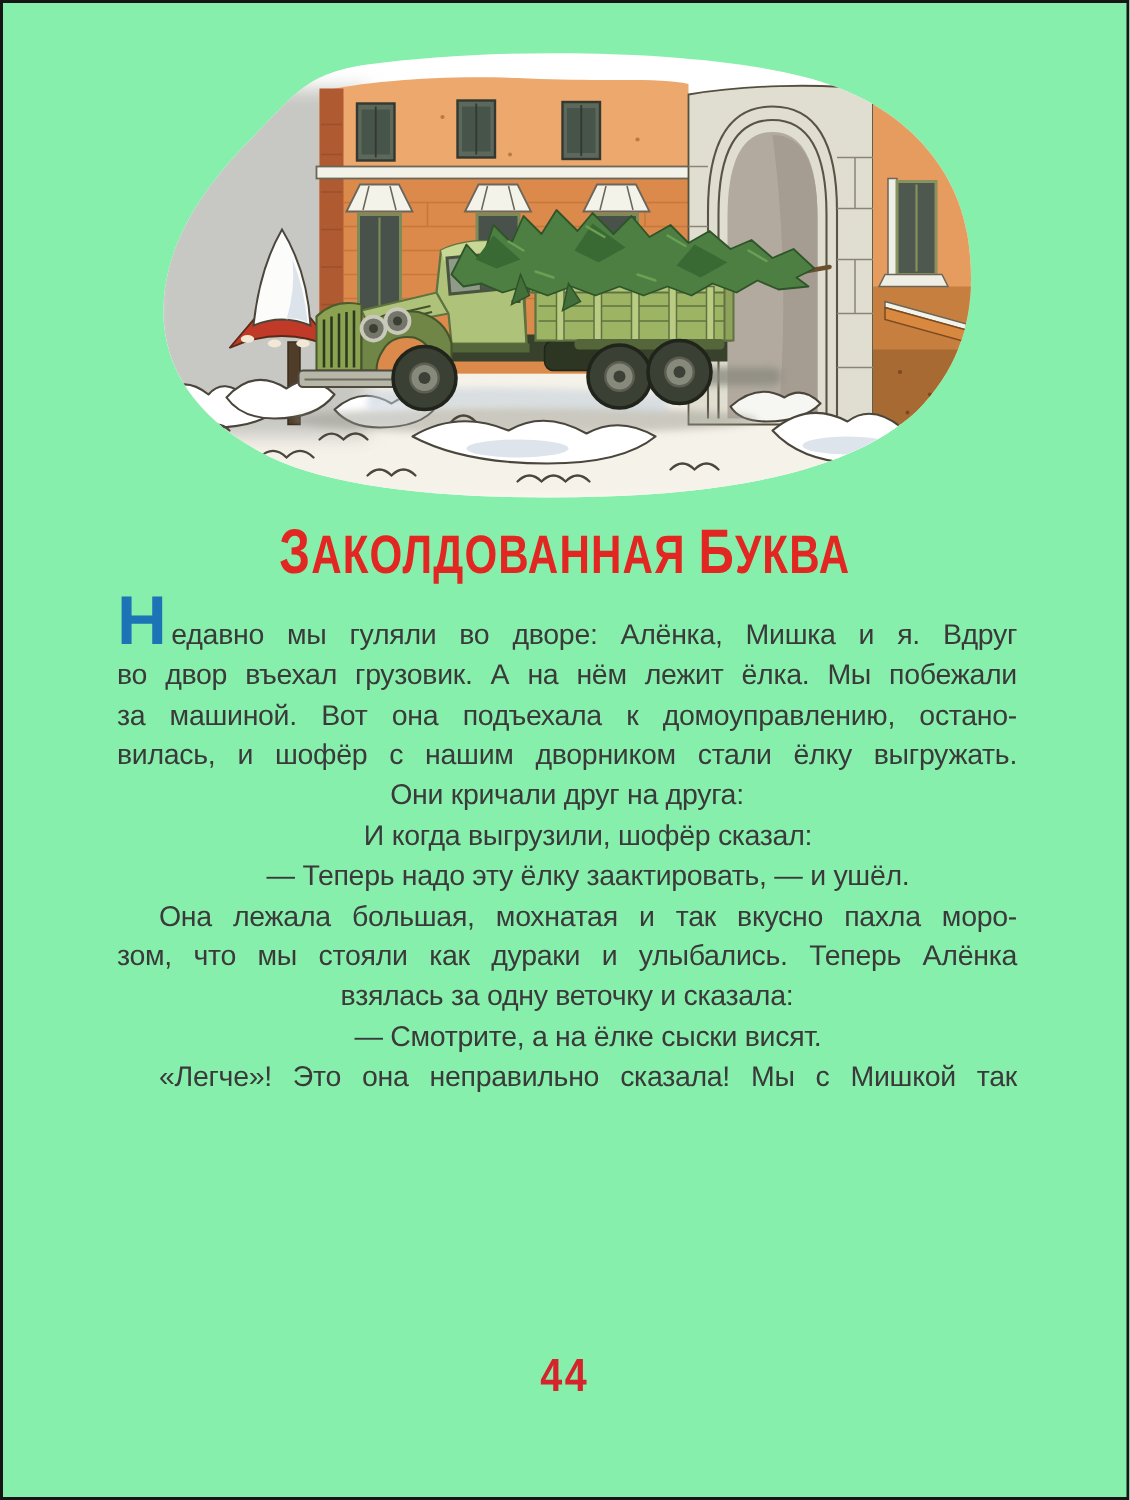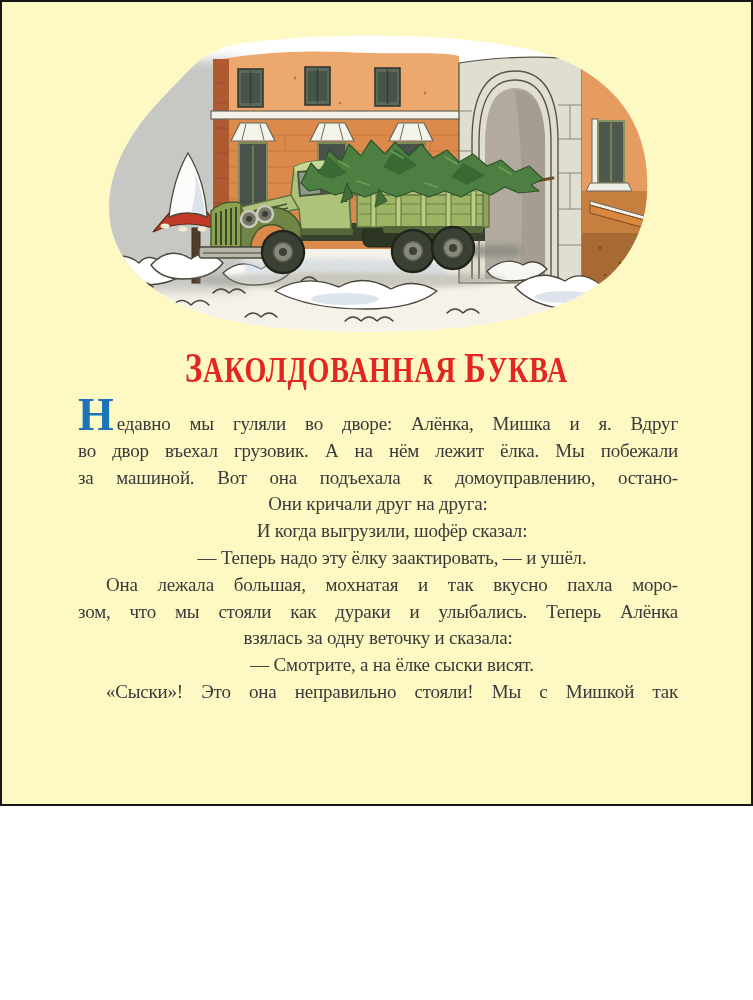--- a/index.html
+++ b/index.html
@@ -1,19 +1,19 @@
 <!DOCTYPE html>
 <html><head>
 <meta charset="utf-8">
 <style>
   html,body{margin:0;padding:0;background:#ffffff;}
   .page{
-    position:relative;width:753px;height:806px;background:#fef9c3;overflow:hidden;
+    position:relative;width:753px;height:1000px;background:#86efac;overflow:hidden;
     box-shadow:inset 0 0 0 2px #161616;
-    font-family:Liberation Serif, serif;
+    font-family:Liberation Sans, sans-serif;
   }
   .illustration{position:absolute;left:94px;top:33px;width:567px;height:302px;}
   .story-title{
     position:absolute;left:0;right:0;top:347px;text-align:center;
     color:#e22621;font-weight:bold;font-size:36px;line-height:42px;
     transform:scaleX(.78);transform-origin:50% 50%;letter-spacing:1px;white-space:nowrap;
   }
   .story-title .tcap{font-size:42px;}
   .story-body{
     position:absolute;left:78px;top:411px;width:600px;
@@ -312,36 +312,37 @@
   </svg>
   </div>
 
   <div class="story-title"><span><span class="tcap">З</span>АКОЛДОВАННАЯ</span> <span><span class="tcap">Б</span>УКВА</span></div>
 
   <div class="story-body">
       <div class="para">
         <div class="line fill"><span class="dropcap">Н</span>едавно мы гуляли во дворе: Алёнка, Мишка и я. Вдруг</div>
         <div class="line fill">во двор въехал грузовик. А на нём лежит ёлка. Мы побежали</div>
         <div class="line fill">за машиной. Вот она подъехала к домоуправлению, остано-</div>
+        <div class="line fill">вилась, и шофёр с нашим дворником стали ёлку выгружать.</div>
         <div class="line">Они кричали друг на друга:</div>
       </div>
       <div class="para">
         <div class="line indent">И когда выгрузили, шофёр сказал:</div>
       </div>
       <div class="para">
         <div class="line indent">— Теперь надо эту ёлку заактировать, — и ушёл.</div>
       </div>
       <div class="para">
         <div class="line fill indent">Она лежала большая, мохнатая и так вкусно пахла моро-</div>
         <div class="line fill">зом, что мы стояли как дураки и улыбались. Теперь Алёнка</div>
         <div class="line">взялась за одну веточку и сказала:</div>
       </div>
       <div class="para">
         <div class="line indent">— Смотрите, а на ёлке сыски висят.</div>
       </div>
       <div class="para">
-        <div class="line fill indent">«Сыски»! Это она неправильно стояли! Мы с Мишкой так</div>
+        <div class="line fill indent">«Легче»! Это она неправильно сказала! Мы с Мишкой так</div>
       </div>
     </div>
 
   <div class="page-number">44</div>
 
 </div>
 
 </body></html>

